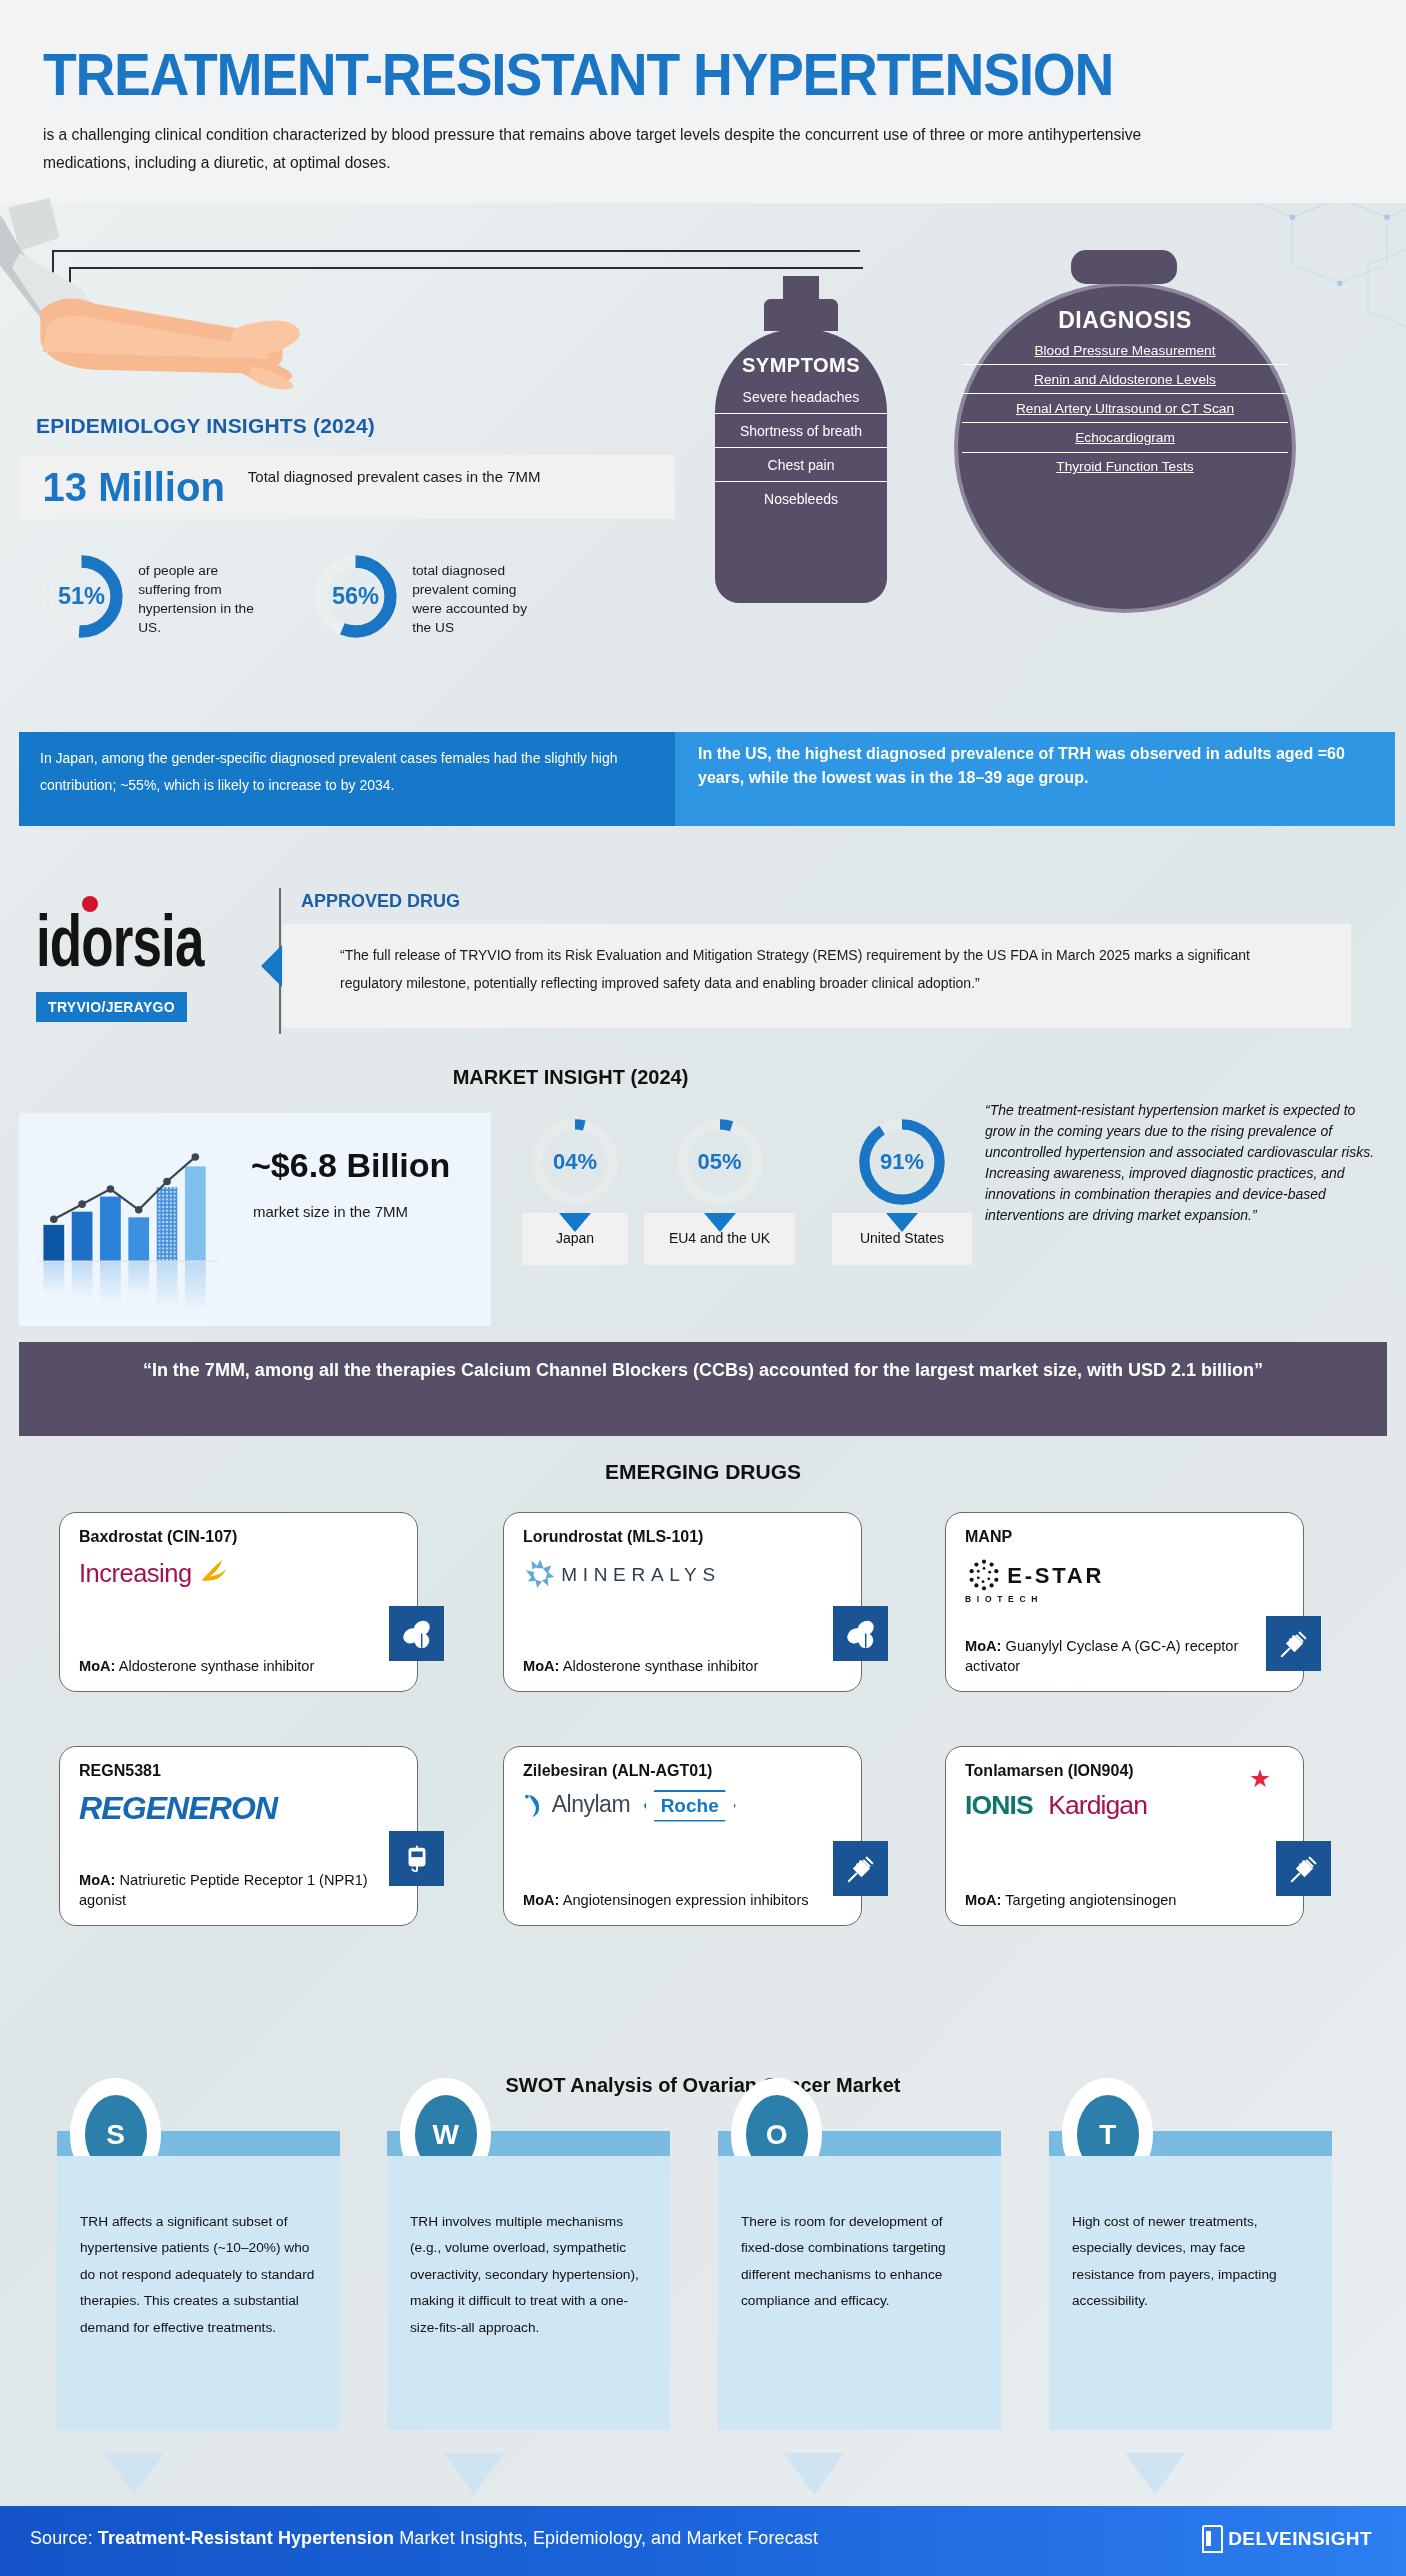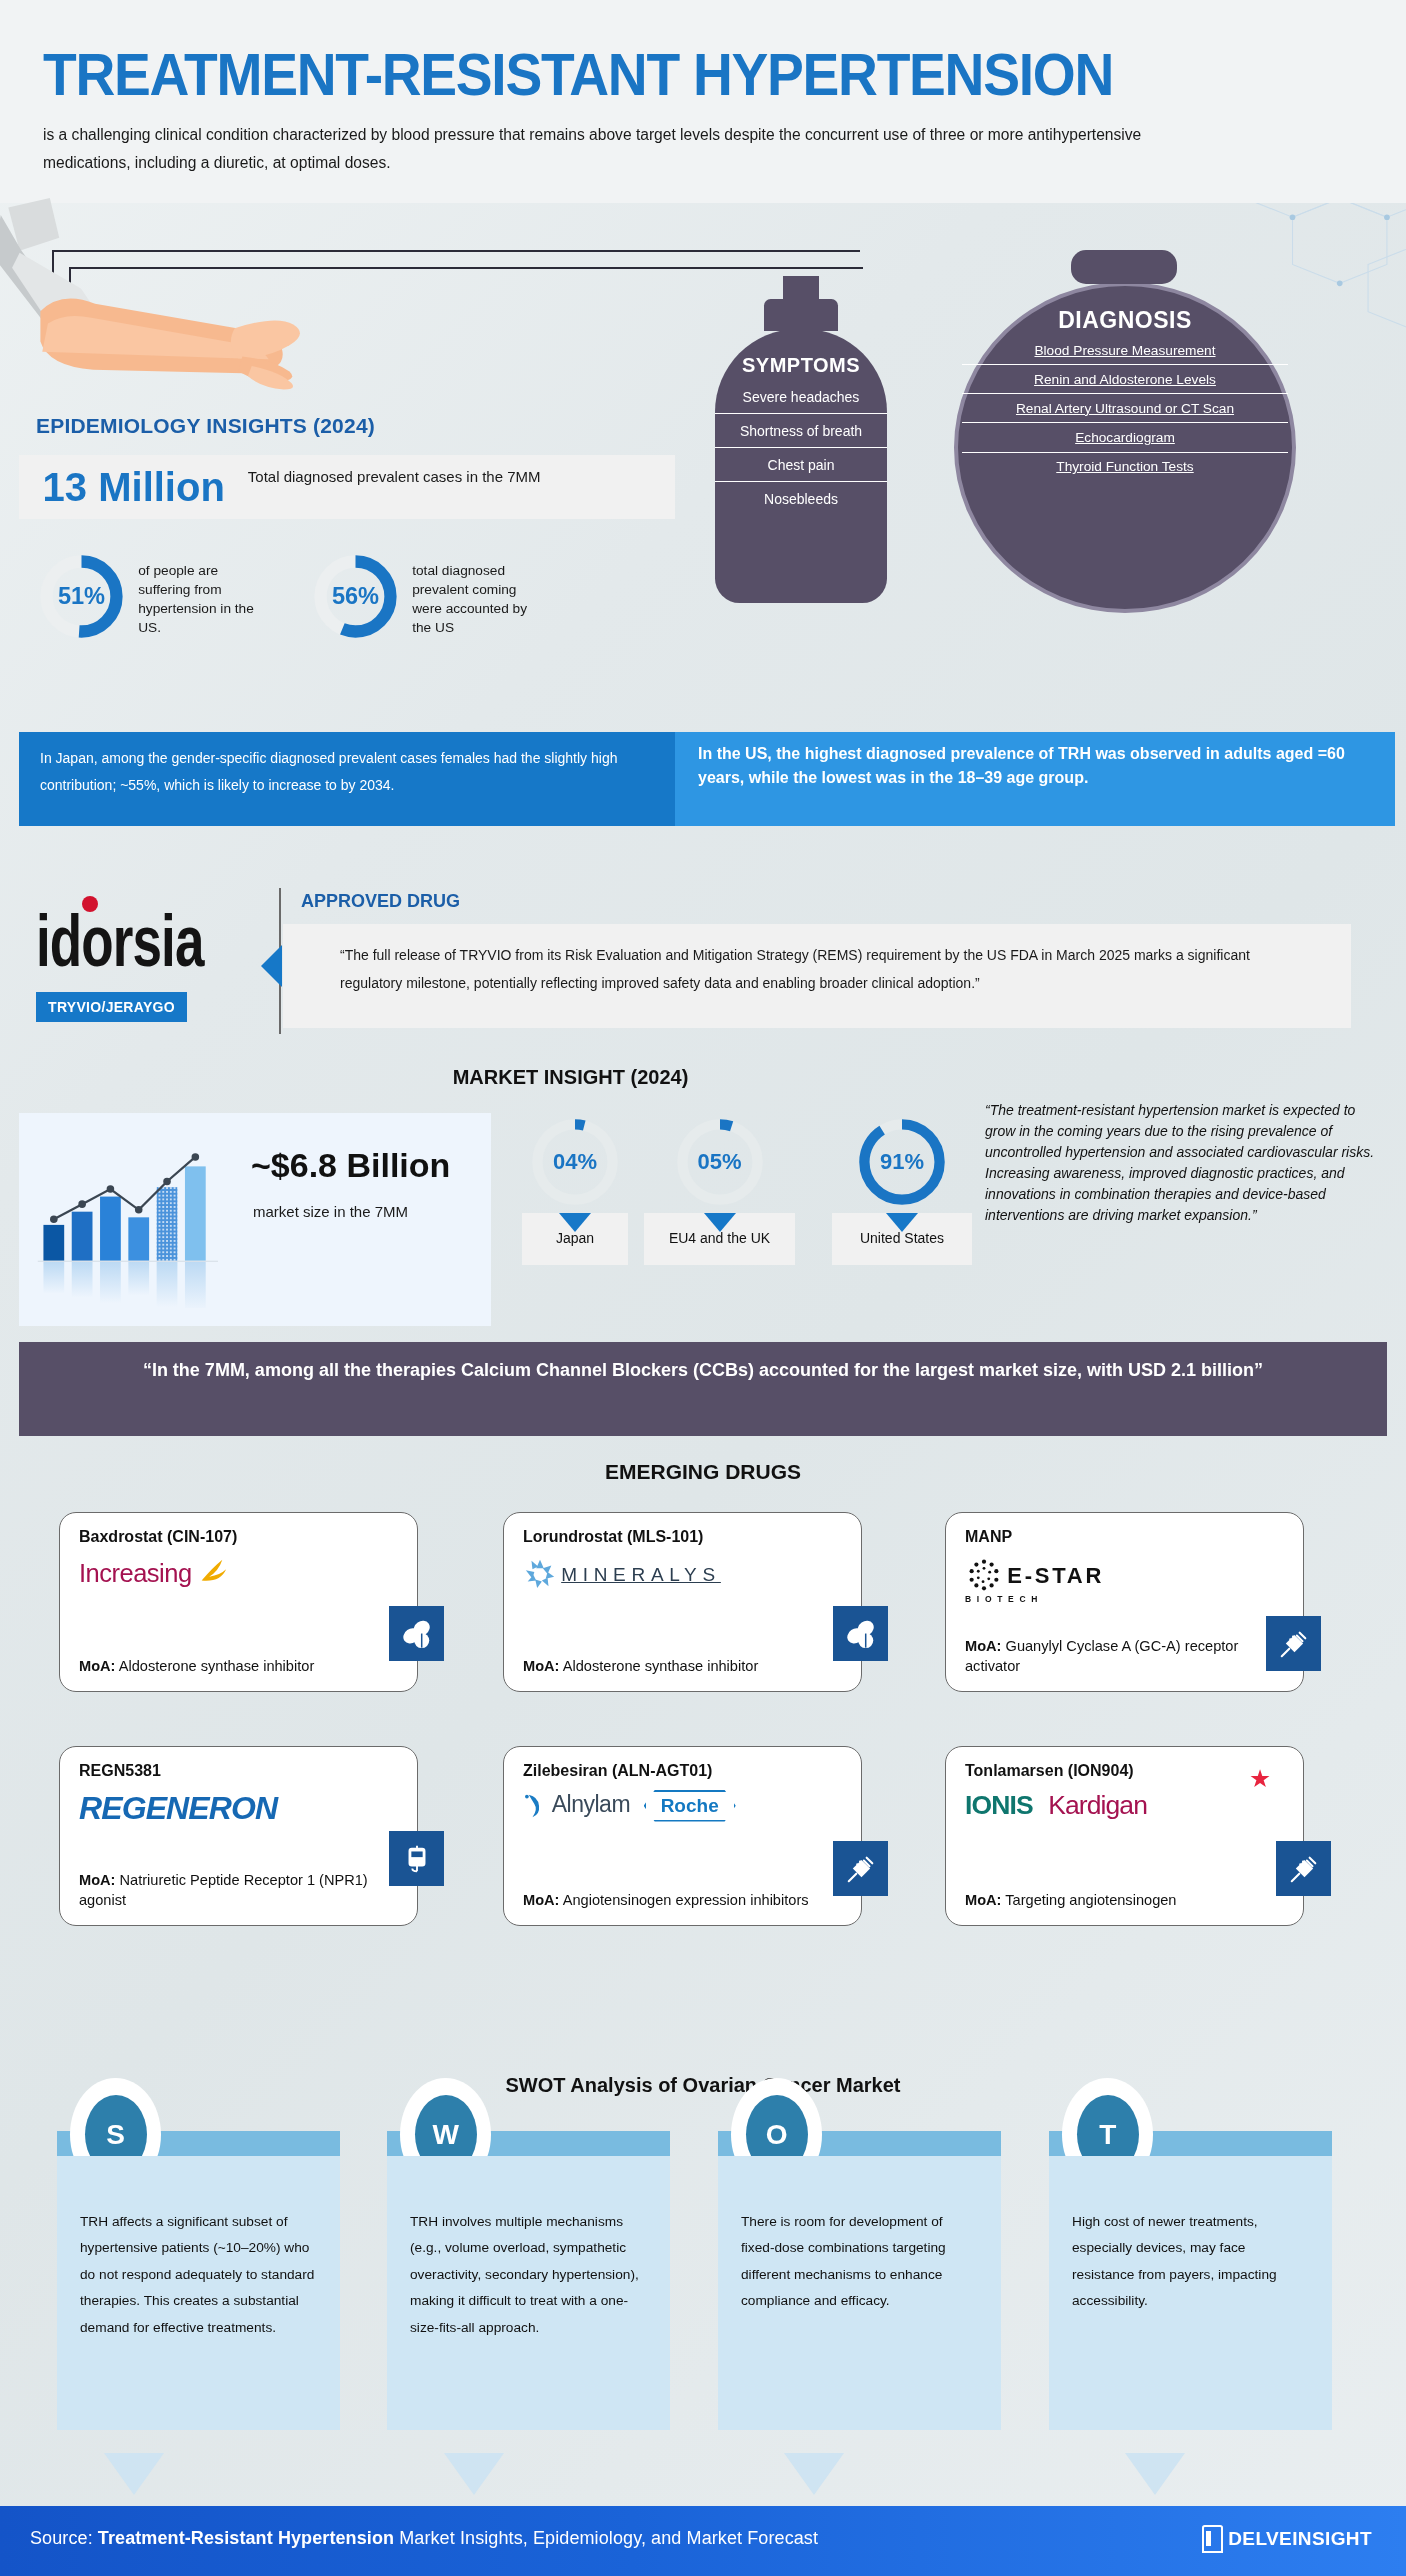--- a/index.html
+++ b/index.html
@@ -208,21 +208,21 @@
   .card .cmoa b { font-weight:800; }
   .card .logo-area { position:absolute; left:19px; top:43px; height:55px; }
   .pillbox {
     position:absolute; width:55px; height:55px; background:#1a5494;
     display:flex; align-items:center; justify-content:center;
   }
   .star { position:absolute; right:32px; top:17px; color:#e8243f; font-size:24.6px; }
 
   
   .lg-astra { font-size:25.5px; color:#a41250; font-family:"Liberation Sans", sans-serif; letter-spacing:-0.5px;}
-  .lg-min { font-size:19px; color:#2c3e50; letter-spacing:5.7px; font-weight:500;text-decoration:underline; }
+  .lg-min { font-size:19px; color:#2c3e50; letter-spacing:5.7px; font-weight:500; }
   .lg-estar { font-size:22px; color:#111; letter-spacing:2.8px; font-weight:600; }
   .lg-estar small { display:block; font-size:8.5px; letter-spacing:5.7px; font-weight:700; }
   .lg-regen { font-size:32px; font-weight:800; font-style:italic; color:#1668b3; letter-spacing:-0.9px; }
   .lg-alnylam { font-size:23px; color:#3a4a5a; letter-spacing:-0.5px; }
   .lg-roche {
     display:inline-block; color:#1479c2; font-size:19px; font-weight:700;
     border:2.4px solid #1479c2; padding:2.8px 15px;
     clip-path: polygon(12% 0, 88% 0, 100% 50%, 88% 100%, 12% 100%, 0 50%);
   }
   .lg-ionis { font-size:26.5px; font-weight:800; color:#0f766e; letter-spacing:-0.9px; }

